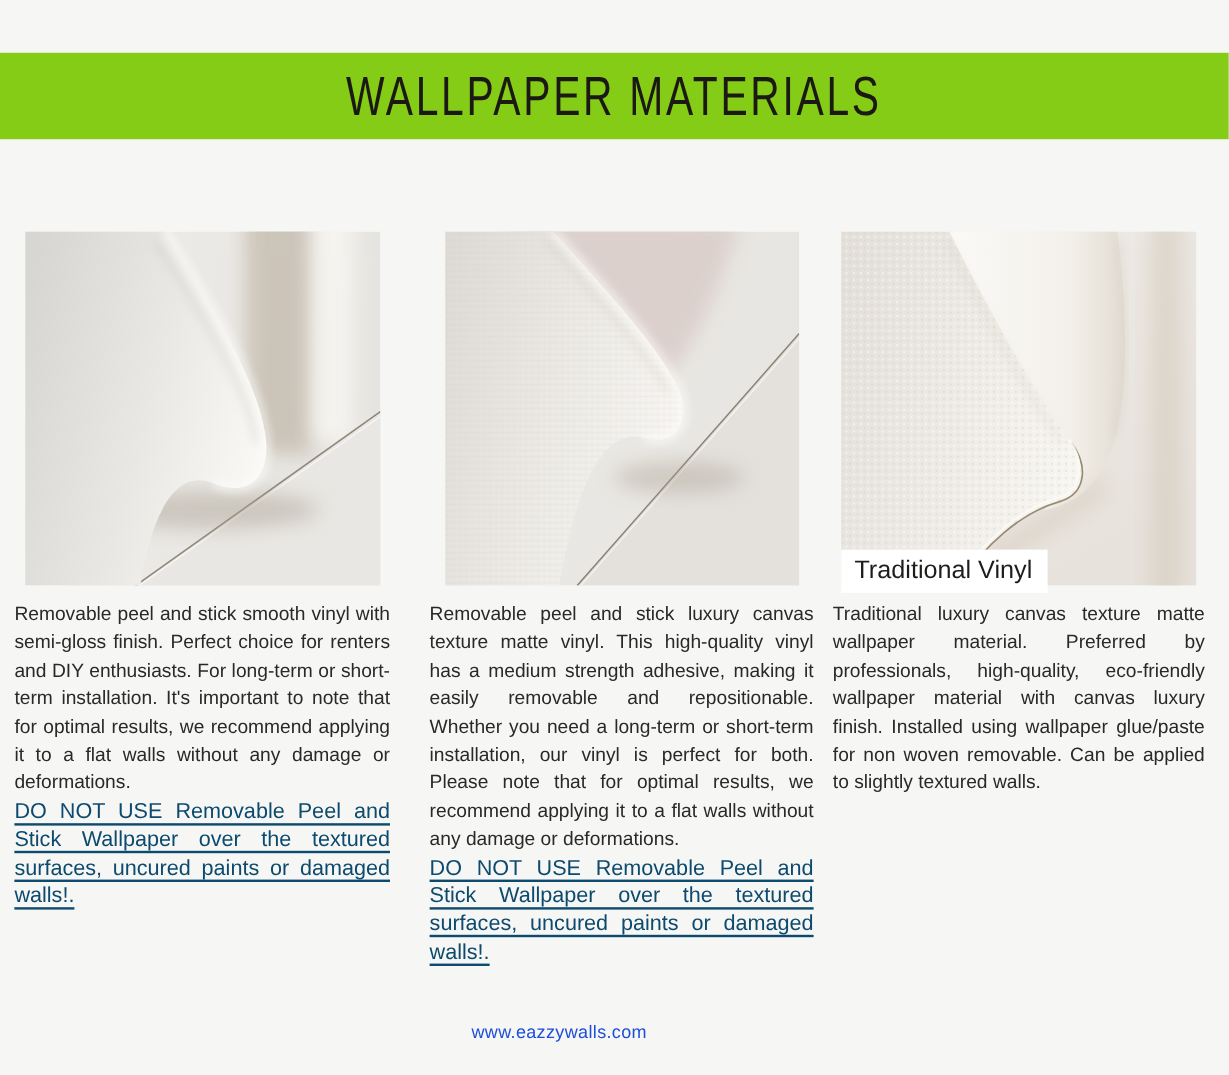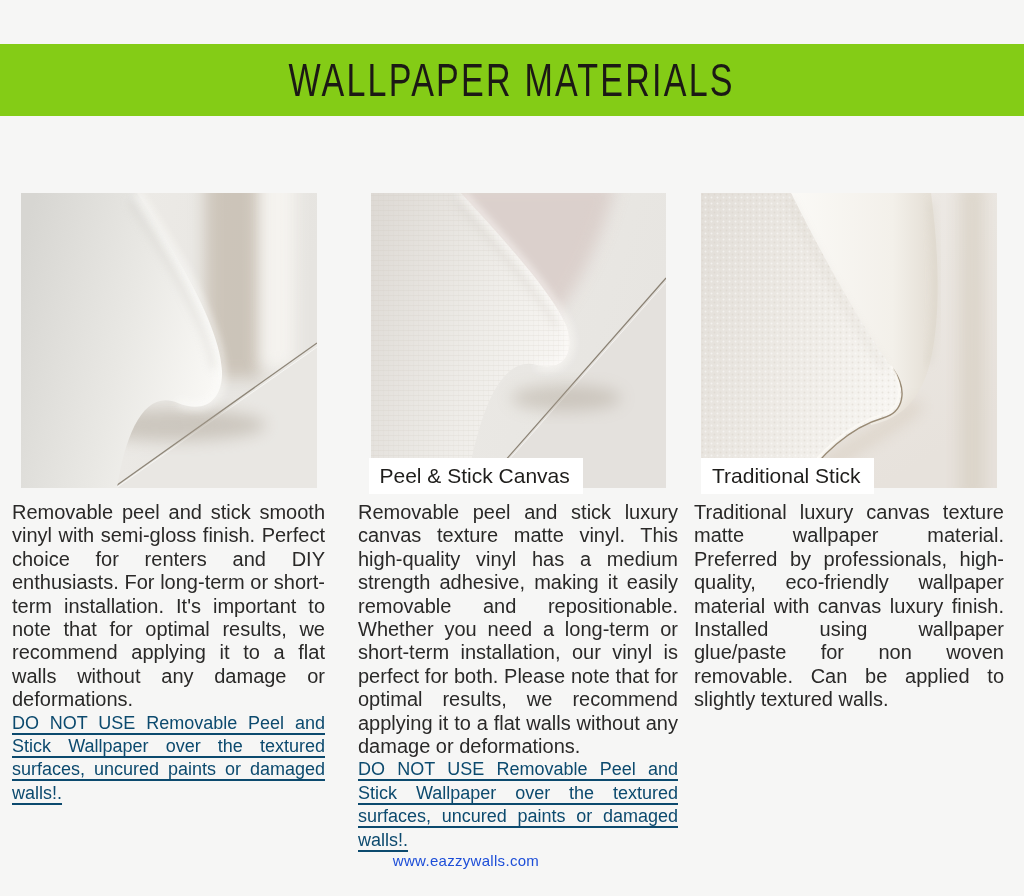--- a/index.html
+++ b/index.html
@@ -45,21 +45,21 @@
     font-size:21px; line-height:1;
     padding:7px 13px 8px 11px;
     white-space:nowrap;
   }
   .col-1 .material-label { left:-10px; }
   .col-2 .material-label { left:-2px; }
   .col-3 .material-label { left:0; }
 
   .desc {
     margin-top:13px;
-    font-size:20px; line-height:23.4px; color:#2a2928;
+    font-size:16px; line-height:23.4px; color:#2a2928;
     text-align:justify;
   }
   .warning {
     font-size:18px; line-height:23.4px; color:#0c4a6e;
     text-align:justify;
     text-decoration:underline;
     text-decoration-thickness:1.5px;
     text-underline-offset:4px;
   }
 
@@ -135,21 +135,20 @@
       <path d="M45,-10 H245 C228,60 196,118 158,152 C126,95 86,36 45,-10 Z" fill="#d9ccc8" opacity="0.85" filter="url(#b8)"></path>
       <path d="M110,295 L295,85 L295,295 Z" fill="#e4e1dd"></path>
       <path d="M110,295 L295,85" stroke="#8a8173" stroke-width="1.2" fill="none"></path>
       <path d="M113,295 L295,89" stroke="#f9f8f5" stroke-width="1" fill="none" opacity="0.8"></path>
       <ellipse cx="195" cy="205" rx="55" ry="13" fill="#a79d8e" opacity="0.4" filter="url(#b8)"></ellipse>
       <path d="M0,0 L90,0 C132,46 180,98 195,132 C205,159 193,179 166,172 C133,163 110,207 95,295 L0,295 Z" fill="url(#face2)"></path>
       <path d="M0,0 L90,0 C132,46 180,98 195,132 C205,159 193,179 166,172 C133,163 110,207 95,295 L0,295 Z" fill="url(#hatch2)" opacity="0.6"></path>
       <path d="M90,0 C132,46 180,98 195,132 C205,159 193,179 166,172" fill="none" stroke="#fefdfb" stroke-width="5" opacity="0.9" filter="url(#b4)"></path>
       <path d="M84,8 C124,52 170,104 186,134" stroke="#c9c2ba" stroke-width="3" fill="none" opacity="0.5" filter="url(#b4)"></path>
     </svg>
-    <div class="material-label">Peel &amp; Stick Canvas</div>
   </div>
   <p class="desc">Removable peel and stick luxury canvas texture matte vinyl. This high-quality vinyl has a medium strength adhesive, making it easily removable and repositionable. Whether you need a long-term or short-term installation, our vinyl is perfect for both. Please note that for optimal results, we recommend applying it to a flat walls without any damage or deformations.</p>
   <p class="warning">DO NOT USE Removable Peel and Stick Wallpaper over the textured surfaces, uncured paints or damaged walls!.</p>
 </div>
 
 <div class="column col-3">
   <div class="photo">
     <svg viewBox="0 0 296 295" preserveAspectRatio="none">
       <defs>
         <linearGradient id="bg3" x1="0" y1="0" x2="0.6" y2="1">
@@ -175,19 +174,19 @@
       <rect x="258" y="-10" width="26" height="320" fill="#d2c9ba" opacity="0.55" filter="url(#b8)"></rect>
       <path d="M86,0 H230 C238,60 240,125 229,170 C220,206 200,226 170,232 C150,182 118,80 86,0 Z" fill="url(#roll3)"></path>
       <path d="M230,8 C237,70 238,130 227,172" stroke="#d8d1c5" stroke-width="4" fill="none" opacity="0.7" filter="url(#b4)"></path>
       <path d="M98,295 C140,255 190,238 218,210" stroke="#c7b8a2" stroke-width="10" fill="none" opacity="0.45" filter="url(#b8)"></path>
       <path d="M0,0 H90 C126,72 166,142 192,176 C207,197 203,219 182,225 C150,234 118,262 98,295 L0,295 Z" fill="url(#face3)"></path>
       <path d="M0,0 H90 C126,72 166,142 192,176 C207,197 203,219 182,225 C150,234 118,262 98,295 L0,295 Z" fill="url(#dots3)" opacity="0.55"></path>
       <path d="M192,176 C207,197 203,219 182,225 C150,234 118,262 98,295" fill="none" stroke="#8f7f68" stroke-width="1.4" opacity="0.9"></path>
       <path d="M190,173 C204,194 200,216 180,222 C149,231 117,259 97,291" fill="none" stroke="#fbf9f5" stroke-width="2" opacity="0.85"></path>
       <path d="M88,6 C122,76 160,142 184,176" stroke="#cfc8bd" stroke-width="3" fill="none" opacity="0.5" filter="url(#b4)"></path>
     </svg>
-    <div class="material-label">Traditional Stick</div>
+    <div class="material-label">Traditional Vinyl</div>
   </div>
   <p class="desc">Traditional luxury canvas texture matte wallpaper material. Preferred by professionals, high-quality, eco-friendly wallpaper material with canvas luxury finish. Installed using wallpaper glue/paste for non woven removable. Can be applied to slightly textured walls.</p>
 
 </div>
 
 <div class="footer">www.eazzywalls.com</div>
 
 </body></html>

